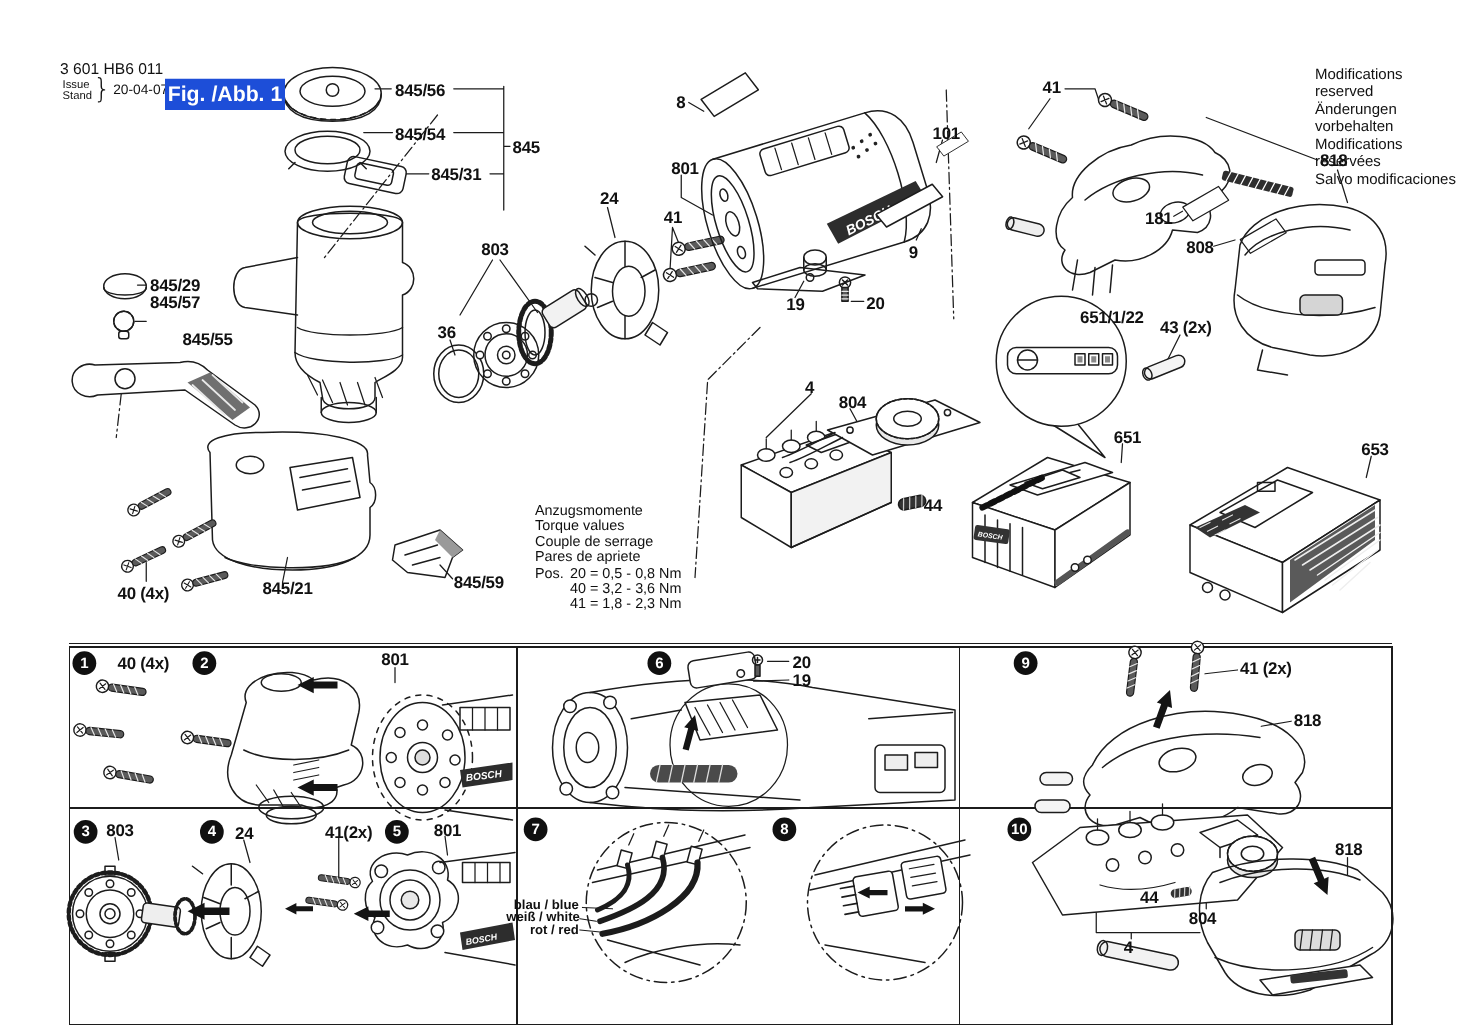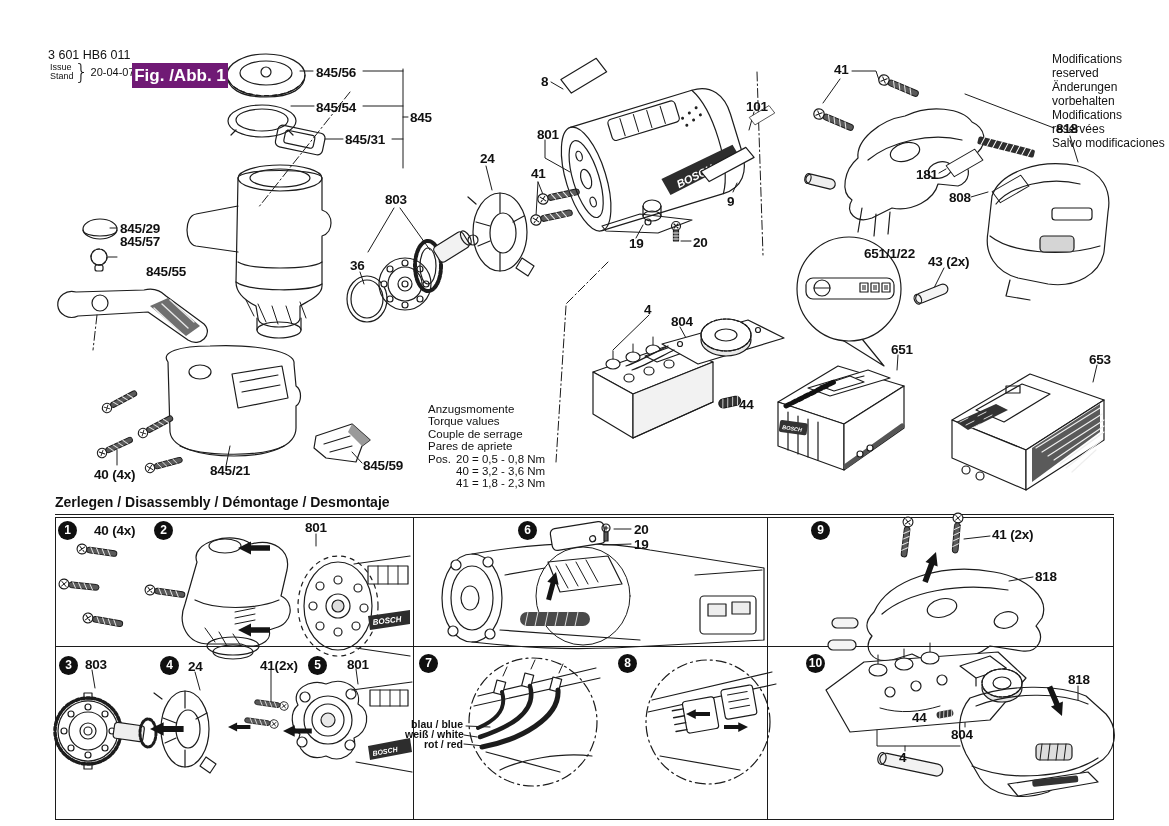--- a/index.html
+++ b/index.html
@@ -11,21 +11,21 @@
        white-space:nowrap;letter-spacing:-.2px}
   .lbl-sm{position:absolute;font:bold 10.5px "Liberation Sans",sans-serif;color:#111;
           width:58px;text-align:right;white-space:nowrap}
   .step{position:absolute;width:19px;height:19px;border-radius:50%;background:#101010;
         color:#fff;font:bold 12px/19px "Liberation Sans",sans-serif;text-align:center}
   .hdr-pn{position:absolute;left:48px;top:48px;font:12.5px "Liberation Sans",sans-serif}
   .issue{position:absolute;left:50px;top:61px;display:flex;align-items:center}
   .issue .cap{font:9px/9.5px "Liberation Sans",sans-serif}
   .issue .brace{font:300 22px/22px "DejaVu Sans",sans-serif;margin:0 2px 0 1px}
   .issue .date{font:11px "Liberation Sans",sans-serif}
-  .figbox{position:absolute;left:132px;top:63px;width:96px;height:25px;background:#701a75;
+  .figbox{position:absolute;left:132px;top:63px;width:96px;height:25px;background:#1d4ed8;
           color:#fff;font:bold 17px/25px "Liberation Sans",sans-serif;text-align:center}
   .mods{position:absolute;left:1052px;top:52px;font:12px/14px "Liberation Sans",sans-serif}
   .torq{position:absolute;left:428px;top:403px;font:11.5px/12.4px "Liberation Sans",sans-serif}
   .torq .tpos{display:inline-block;width:28px}
   .zerl{position:absolute;left:55px;top:494px;font:bold 14px "Liberation Sans",sans-serif}
 </style>
 </head>
 <body>
 
 <div class="page">
@@ -546,21 +546,20 @@
 <div class="torq">
   <div>Anzugsmomente</div>
   <div>Torque values</div>
   <div>Couple de serrage</div>
   <div>Pares de apriete</div>
   <div><span class="tpos">Pos.</span><span>20 =  0,5 - 0,8 Nm</span></div>
   <div><span class="tpos"></span><span>40 =  3,2 - 3,6 Nm</span></div>
   <div><span class="tpos"></span><span>41 =  1,8 - 2,3 Nm</span></div>
 </div>
 
-<div class="zerl">Zerlegen / Disassembly / Démontage / Desmontaje</div>
 
 <div class="lbl" style="left:316px;top:65px">845/56</div>
 <div class="lbl" style="left:316px;top:100px">845/54</div>
 <div class="lbl" style="left:345px;top:132px">845/31</div>
 <div class="lbl" style="left:410px;top:110px">845</div>
 <div class="lbl" style="left:120px;top:221px">845/29</div>
 <div class="lbl" style="left:120px;top:234px">845/57</div>
 <div class="lbl" style="left:146px;top:264px">845/55</div>
 <div class="lbl" style="left:94px;top:467px">40 (4x)</div>
 <div class="lbl" style="left:210px;top:463px">845/21</div>

